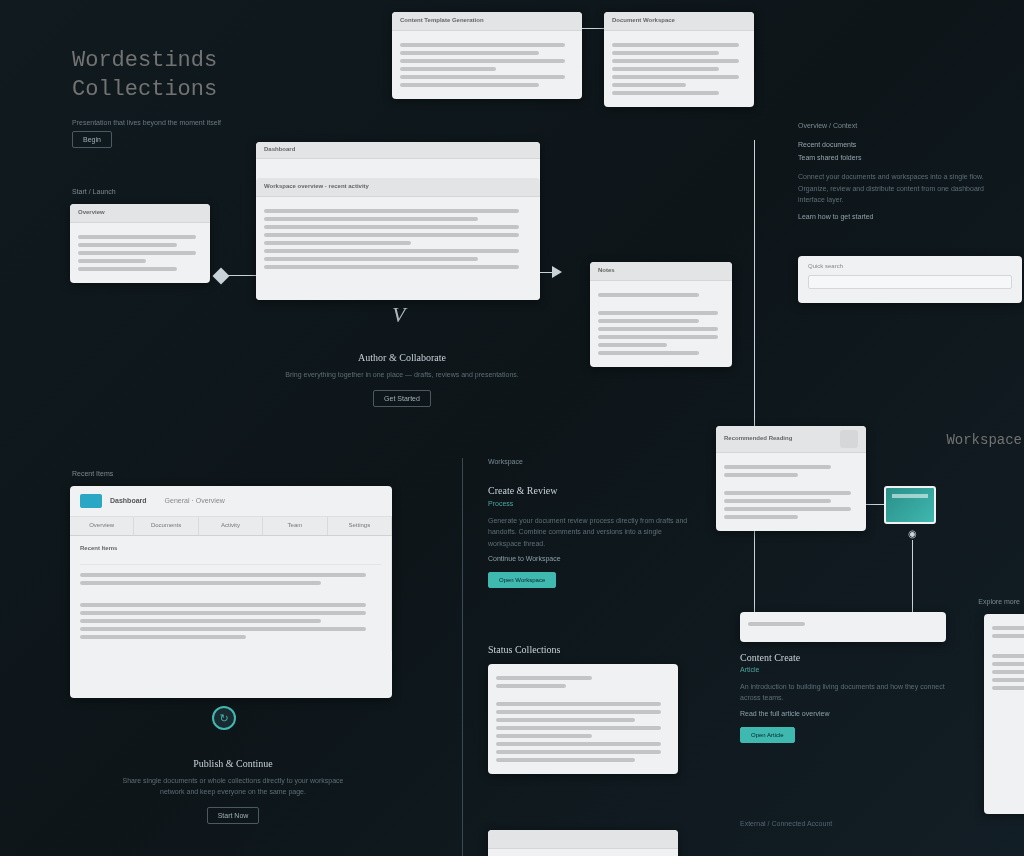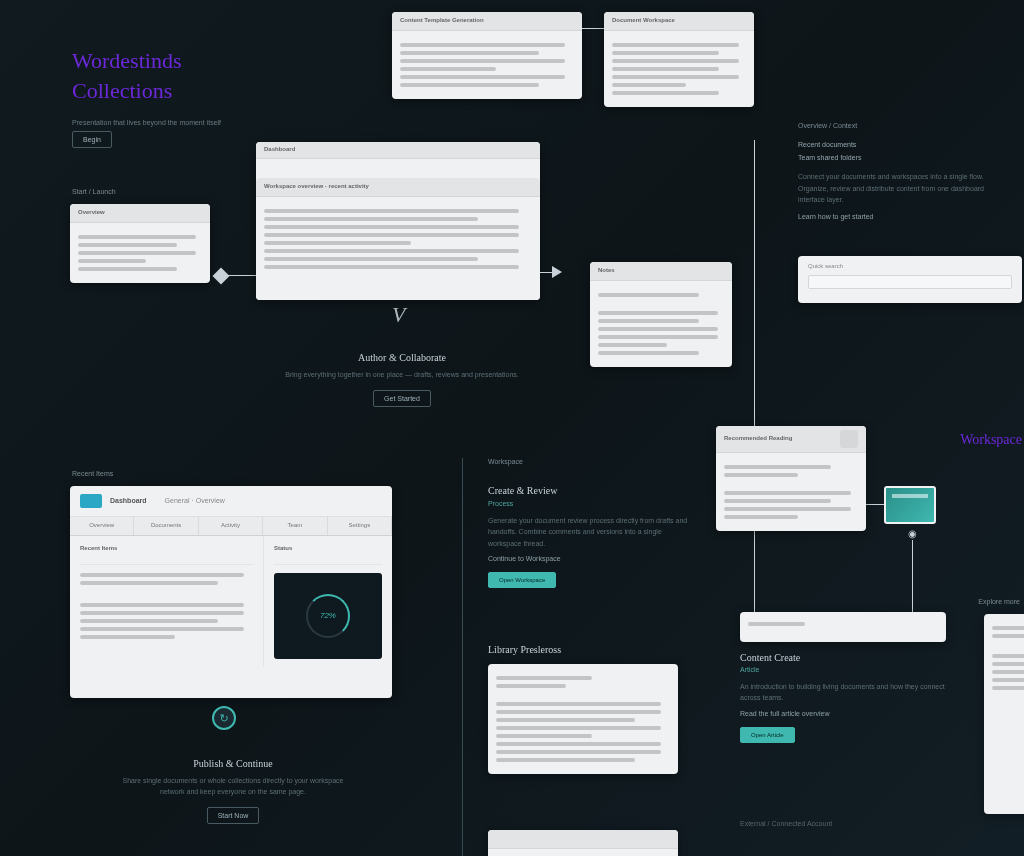--- a/index.html
+++ b/index.html
@@ -34,22 +34,22 @@
   .line {
     height: 4px;
     background: #c2c4c6;
     border-radius: 2px;
     margin: 4px 0;
   }
   .line.sh { width: 55%; }
   .line.md { width: 80%; }
   .line.lg { width: 95%; }
   .heading {
-    font-family: Liberation Serif, serif;
-    color: #6d28d9;
+    font-family: Liberation Mono, monospace;
+    color: #737373;
   }
   .subtext {
     font-size: 7px;
     color: #6a7a82;
     line-height: 1.5;
   }
   .btn {
     display: inline-block;
     border: 1px solid #4a5a62;
     padding: 4px 10px;
@@ -314,27 +314,20 @@
       <div style="height:8px;border-bottom:1px solid #e3e4e5;margin:4px 0 8px;"></div>
       <div class="line lg"></div>
         <div class="line md"></div>
       <div style="height:10px;"></div>
       <div class="line lg"></div>
         <div class="line lg"></div>
         <div class="line md"></div>
       <div class="line lg"></div>
         <div class="line sh"></div>
     </div>
-    <div style="flex:1; padding:8px 10px;">
-      <div style="font-size:6px;color:#666;font-weight:600;">Status</div>
-      <div style="height:8px;border-bottom:1px solid #e3e4e5;margin:4px 0 8px;"></div>
-      <div style="background:#0e1a1f;border-radius:3px;height:86px;display:flex;align-items:center;justify-content:center;">
-        <div class="progress-ring">72%</div>
-      </div>
-    </div>
   </div>
 </div>
 
 <div class="abs icon-circle-teal" style="left:212px; top:706px;">↻</div>
 
 <div class="abs" style="left:118px; top:758px; width:230px; text-align:center;">
   <div class="section-title">Publish &amp; Continue</div>
   <div class="muted-par" style="margin-top:6px;">Share single documents or whole collections directly to your workspace network and keep everyone on the same page.</div>
   <div class="btn" style="margin-top:10px;">Start Now</div>
 </div>
@@ -344,21 +337,21 @@
 <div class="abs" style="left:488px; top:458px; width:200px;">
   <div class="label">Workspace</div>
   <div style="height:20px;"></div>
   <div class="section-title" style="font-size:10px;">Create &amp; Review</div>
   <div class="muted-par" style="color:#4fa6a0;margin-top:2px;">Process</div>
   <div class="muted-par" style="margin-top:6px;">Generate your document review process directly from drafts and handoffs. Combine comments and versions into a single workspace thread.</div>
   <div class="muted-par" style="margin-top:4px;color:#8ea0a8;">Continue to Workspace</div>
   <div class="btn teal" style="margin-top:8px;">Open Workspace</div>
 </div>
 
-<div class="abs section-title" style="left:488px; top:644px; font-size:10px;">Library Presleross</div>
+<div class="abs section-title" style="left:488px; top:644px; font-size:10px;">Status Collections</div>
 <div class="abs card" style="left:488px; top:664px; width:190px;">
   <div class="body">
     <div class="line sh"></div>
       <div class="line md" style="width:40%;"></div>
     <div style="height:6px;"></div>
     <div class="line lg"></div>
       <div class="line lg"></div>
       <div class="line md"></div>
     <div class="line lg"></div>
       <div class="line sh"></div>

